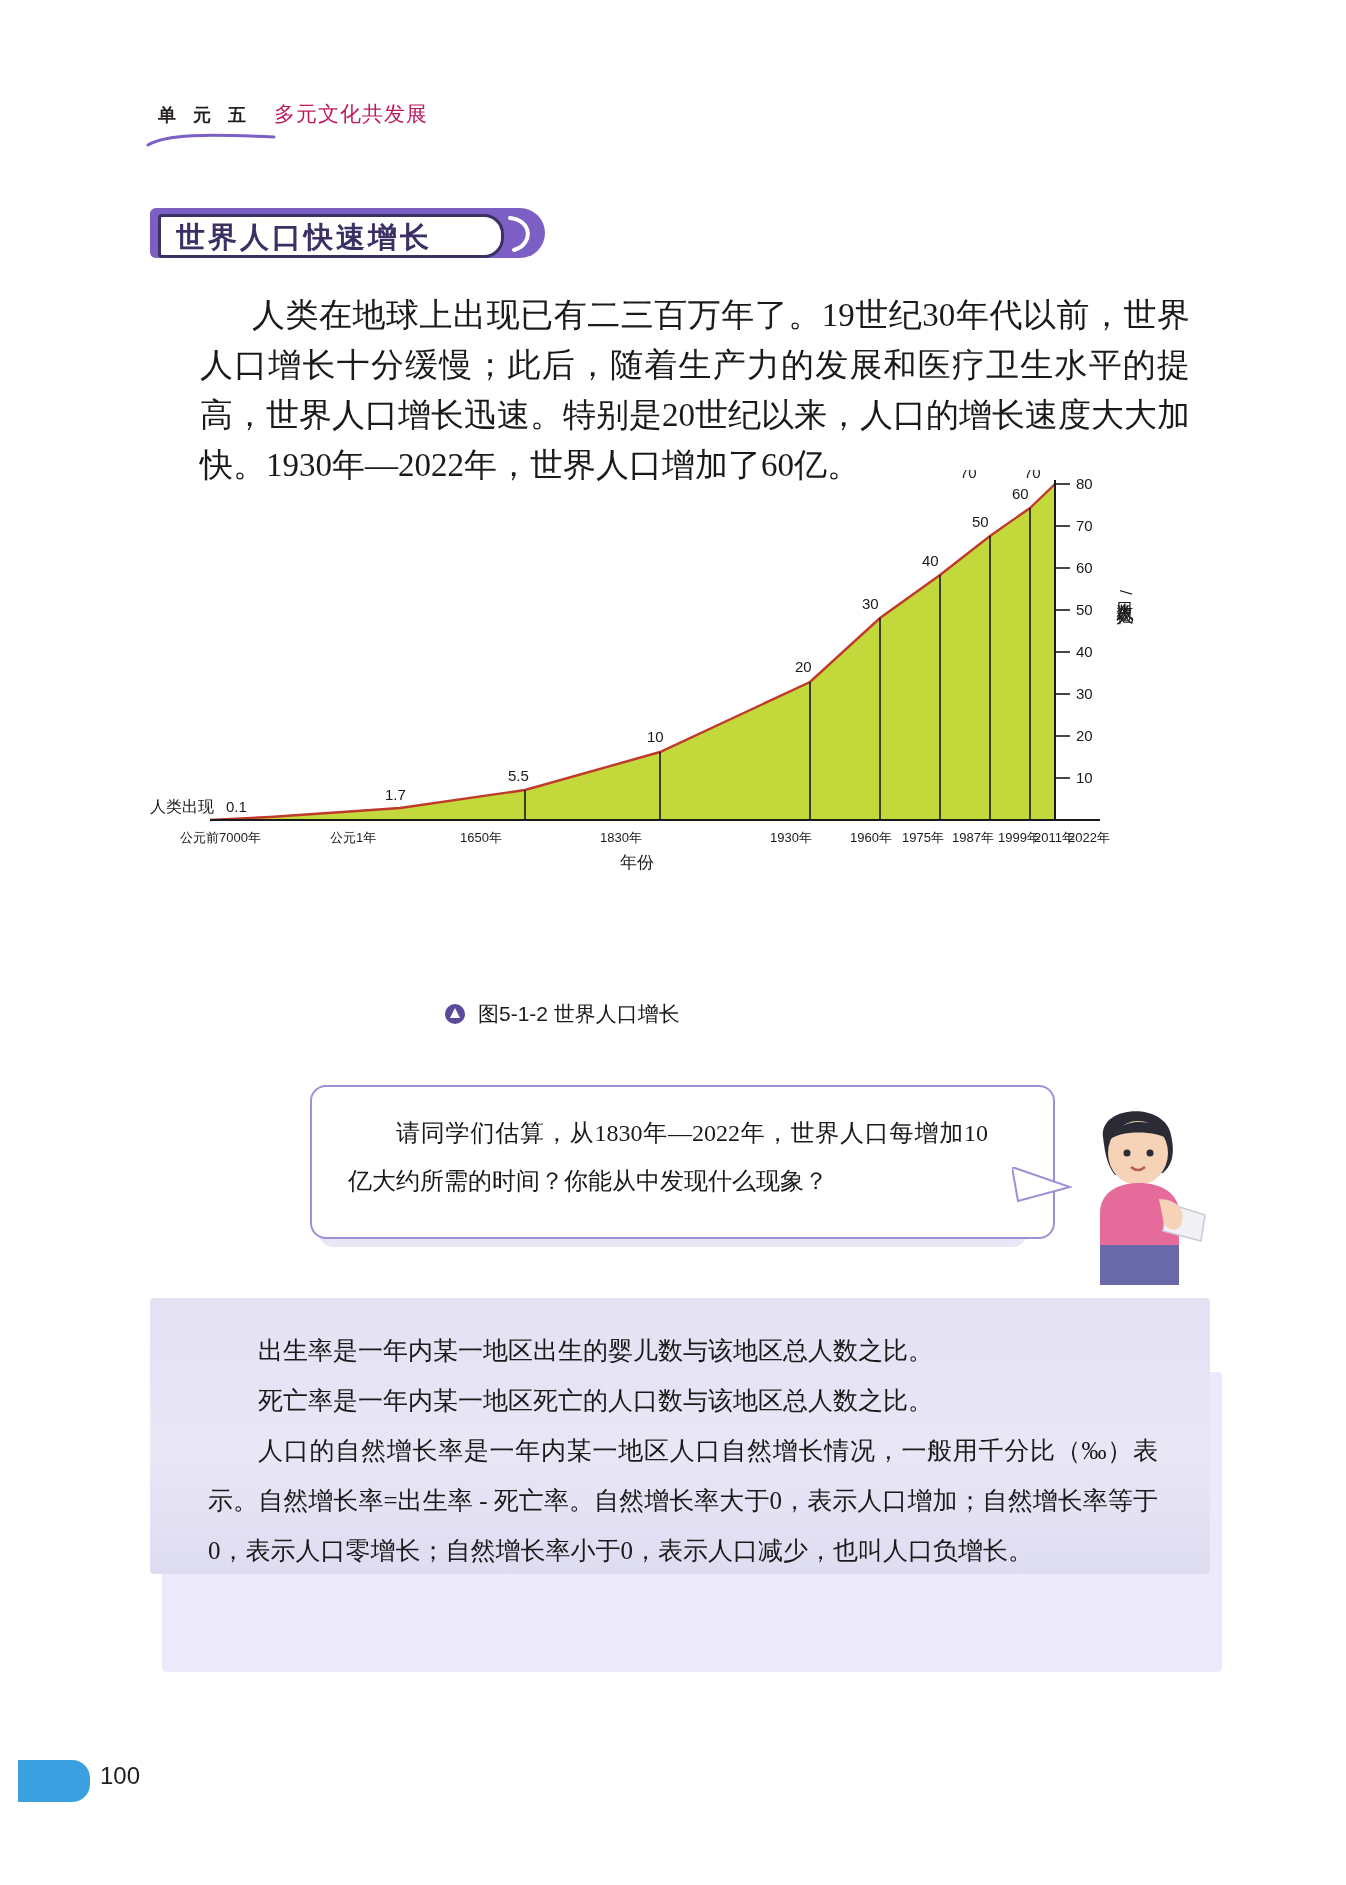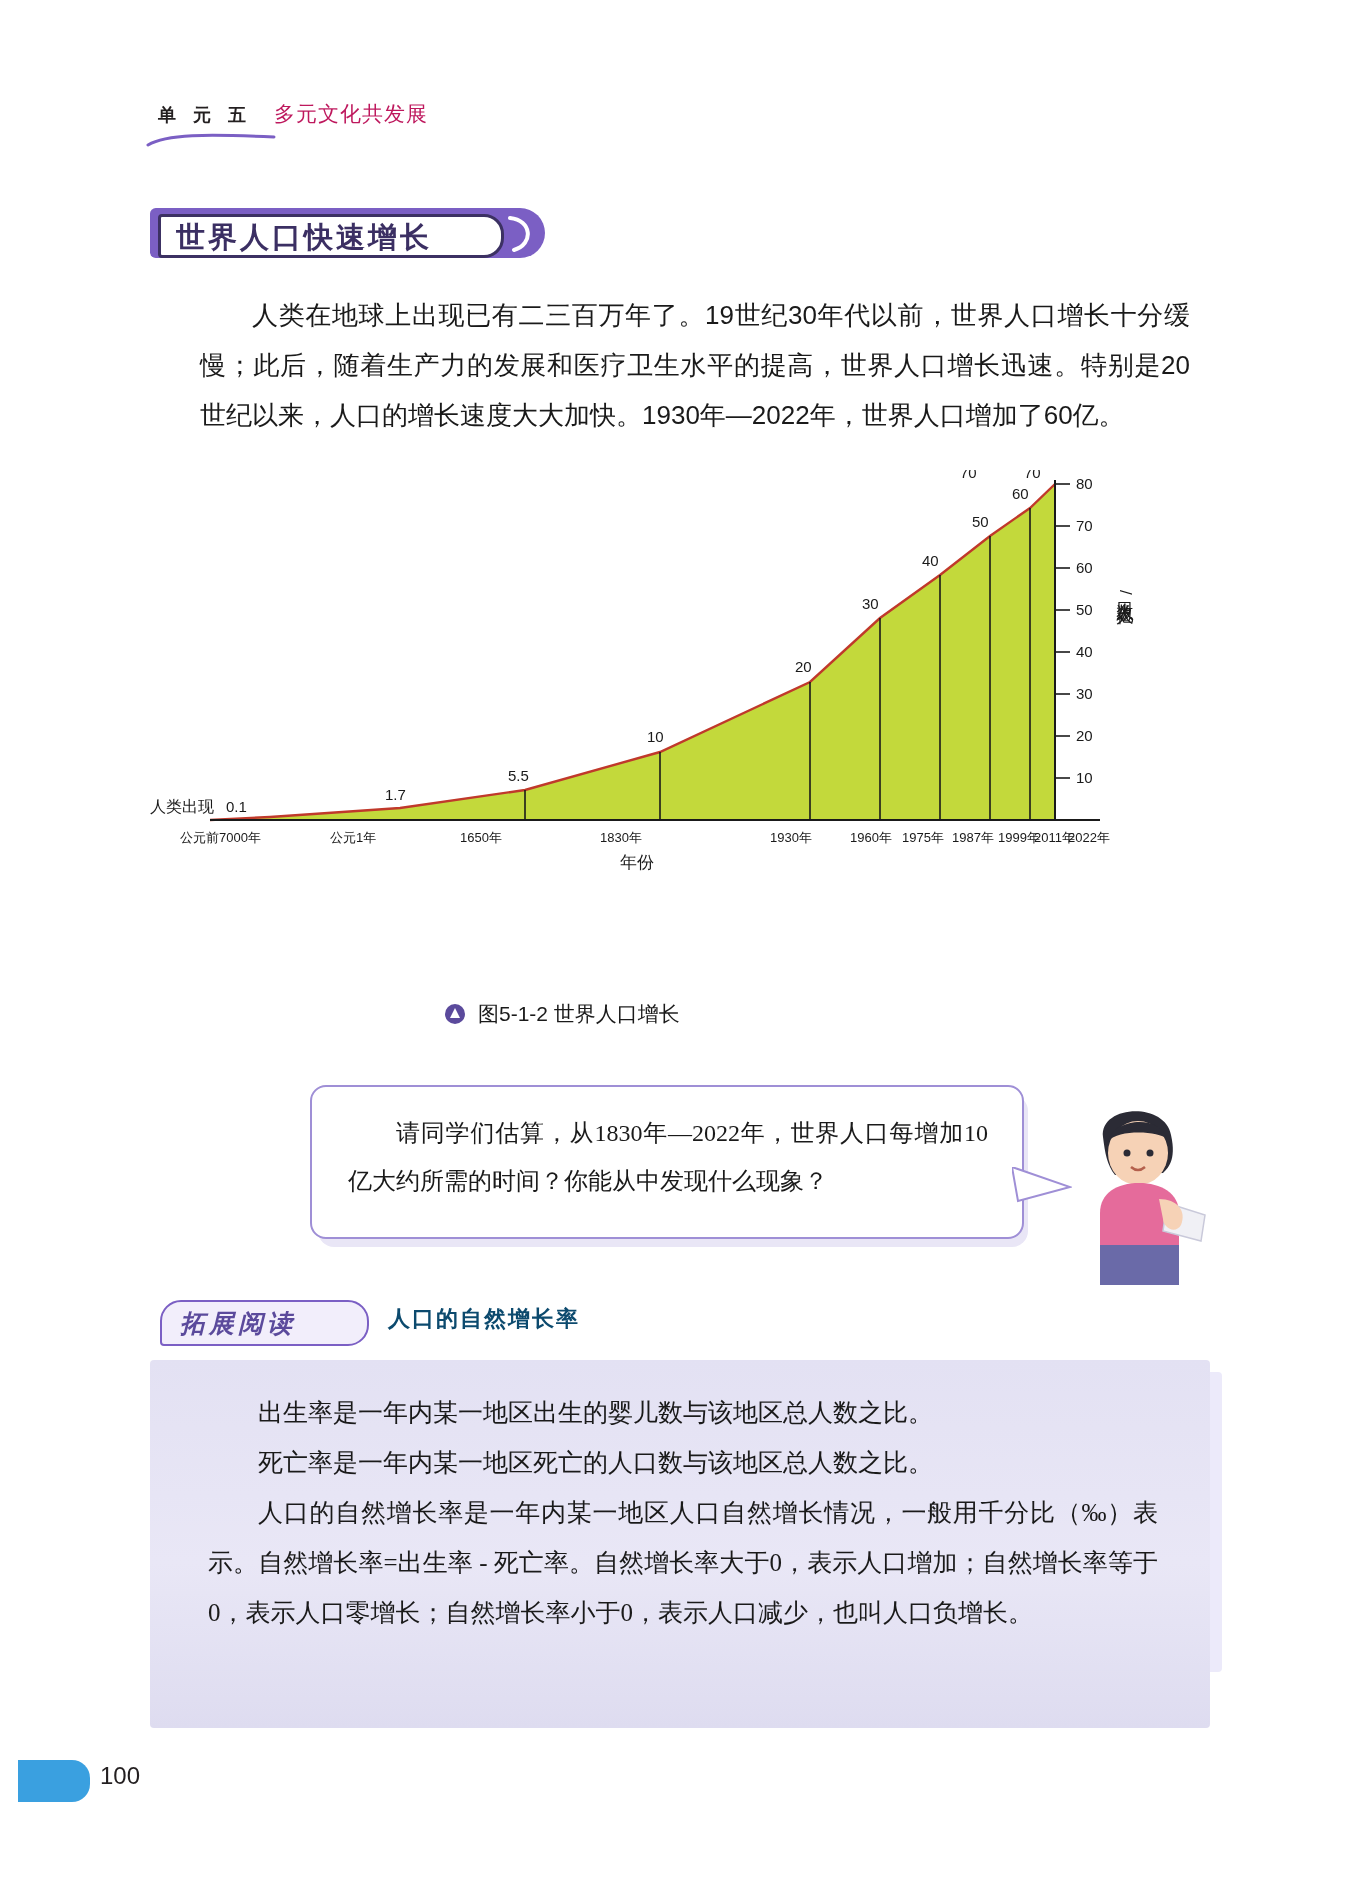--- a/index.html
+++ b/index.html
@@ -45,37 +45,37 @@
     font-family:"Liberation Sans", sans-serif;
     font-size:29px; font-weight:bold; color:#3b2f63; letter-spacing:3px;
   }
   .sec-banner .tail {
     position:absolute; left:348px; top:2px; width:46px; height:46px;
   }
 
   
   .para {
     position:absolute; left:200px; top:290px; width:990px;
-    font-size:26px; line-height:50px; color:#1a1a1a; text-align:justify;
+    font-size:33px; line-height:50px; color:#1a1a1a; text-align:justify;
     text-indent:52px;
-    font-family:Liberation Sans, sans-serif;
+    font-family:Liberation Serif, serif;
   }
 
   
   .chart-wrap { position:absolute; left:150px; top:470px; width:1060px; height:420px; }
   .chart-caption {
     position:absolute; left:0; top:1000px; width:1124px; text-align:center;
     font-size:21px; color:#1a1a1a; font-family:"Liberation Sans", sans-serif;
   }
   .cap-tri { display:inline-block; width:22px; height:22px; vertical-align:-4px; margin-right:6px;}
 
   
   .bubble {
     position:absolute; left:310px; top:1085px; width:710px; height:150px;
-    border:2px solid #9f8fd6; border-radius:16px; background:#ffffff;
+    border:2px solid #9f8fd6; border-radius:16px; background:#ffffff;padding-left:31px;
   }
   .bubble-shadow {
     position:absolute; left:318px; top:1095px; width:710px; height:152px;
     border-radius:16px; background:#e9e6f6; z-index:-1;
   }
   .bubble-text {
     position:absolute; left:36px; top:22px; width:640px;
     font-size:24px; line-height:48px; color:#1a1a1a; text-align:justify;
     text-indent:48px; font-family:"Liberation Serif", serif;
   }
@@ -94,21 +94,21 @@
     font-family:"Liberation Sans", sans-serif; font-size:25px; font-weight:bold;
     color:#5b4a9c; letter-spacing:4px; font-style:italic;
   }
   .ext-title {
     position:absolute; left:228px; top:4px;
     font-family:"Liberation Sans", sans-serif; font-size:22px; font-weight:bold;
     color:#0c4a6e; letter-spacing:2px;
   }
 
   .ext-box {
-    position:absolute; left:150px; top:1360px; width:1060px; height:368px;
+    position:absolute; left:150px; top:1298px; width:1060px; height:276px;
     background:linear-gradient(180deg,#e3e1f3 0%, #e9e7f6 55%, #dedcf0 100%);
     border-radius:4px;
   }
   .ext-box-shadow {
     position:absolute; left:162px; top:1372px; width:1060px; height:300px;
     background:#eceafa; border-radius:4px; z-index:-1;
   }
   .ext-p {
     position:absolute; left:58px; width:950px;
     font-size:25px; line-height:50px; color:#1a1a1a; text-align:justify;

